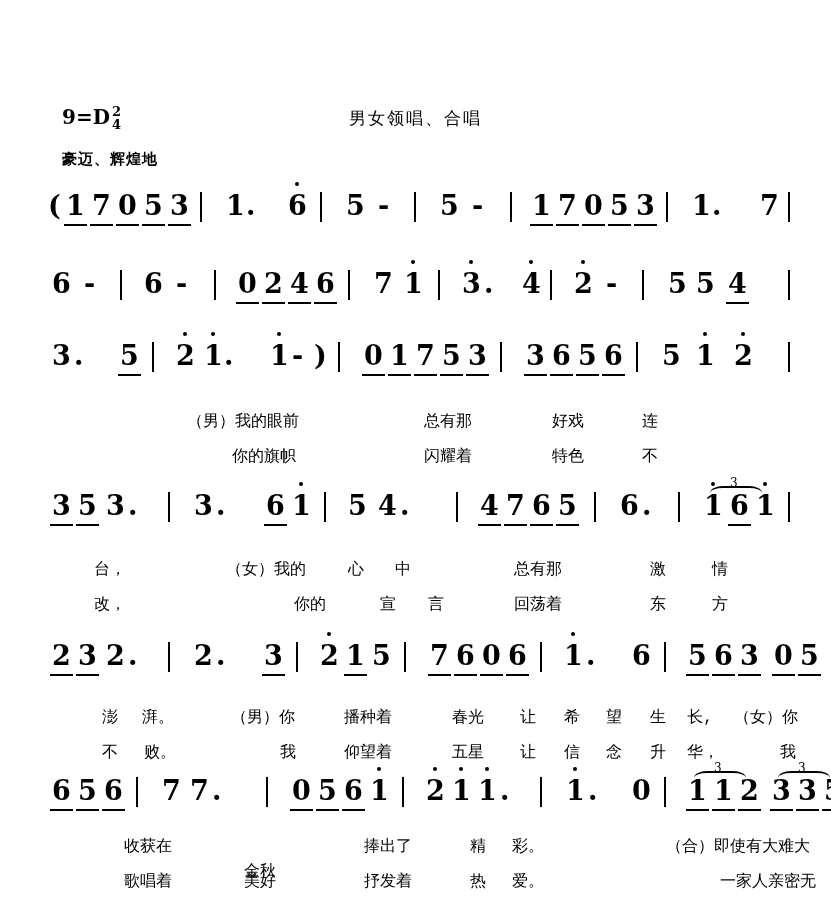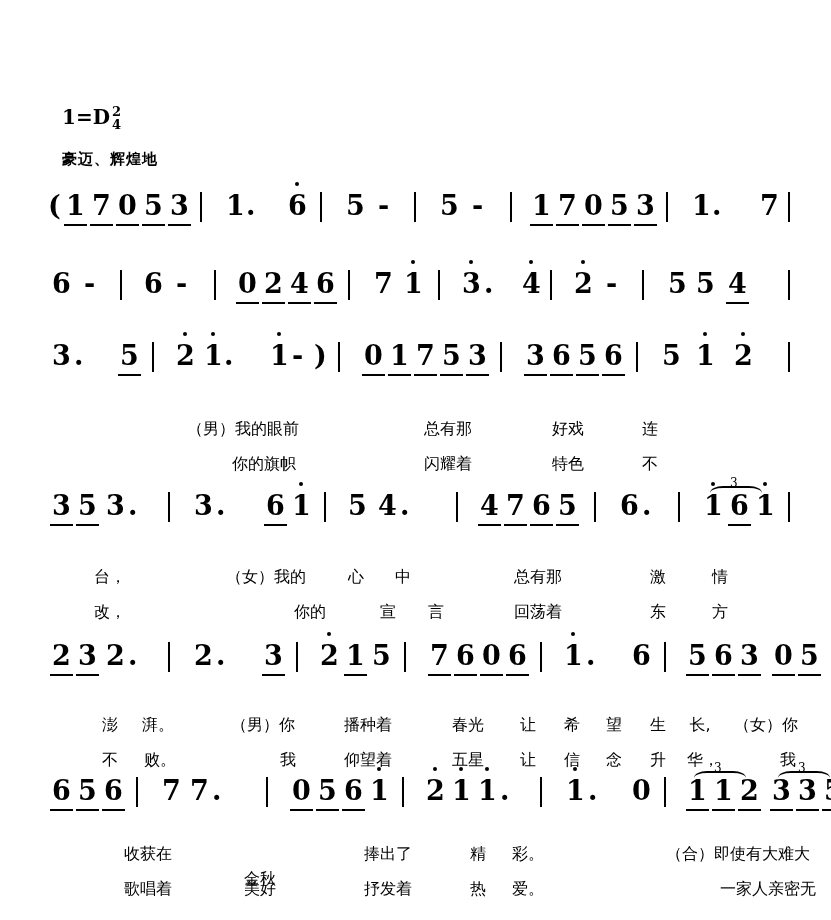--- a/index.html
+++ b/index.html
@@ -150,33 +150,35 @@
     position: absolute;
     left: 48px;
     width: 760px;
     height: 26px;
     font-family: "DejaVu Sans", sans-serif;
     font-size: 16px;
     white-space: nowrap;
   }
   .ly {
     position: absolute;
-    top: 16px;
+    top: 8px;
     text-align: center;
     transform: translateX(-50%);
+    font-family: Liberation Mono, monospace;
   }
 </style>
 </head>
 <body>
 
 <div class="sheet">
 
+  <div class="subtitle">男女领唱、合唱</div>
 
   <div class="key-sig">
-    <span>1=D</span><span class="frac"><span class="num">2</span><span class="den">4</span></span>
+    <span>9=D</span><span class="frac"><span class="num">2</span><span class="den">4</span></span>
   </div>
 
   <div class="tempo">豪迈、辉煌地</div>
 
 
   <div id="score-container">
       <div class="row" style="top: 190px;">
         <span class="note" style="left: 0px;"><span class="g">(</span></span>
         <span class="note" style="left: 18px;"><span class="g u1">1</span></span>
         <span class="note" style="left: 44px;"><span class="g u1">7</span></span>

